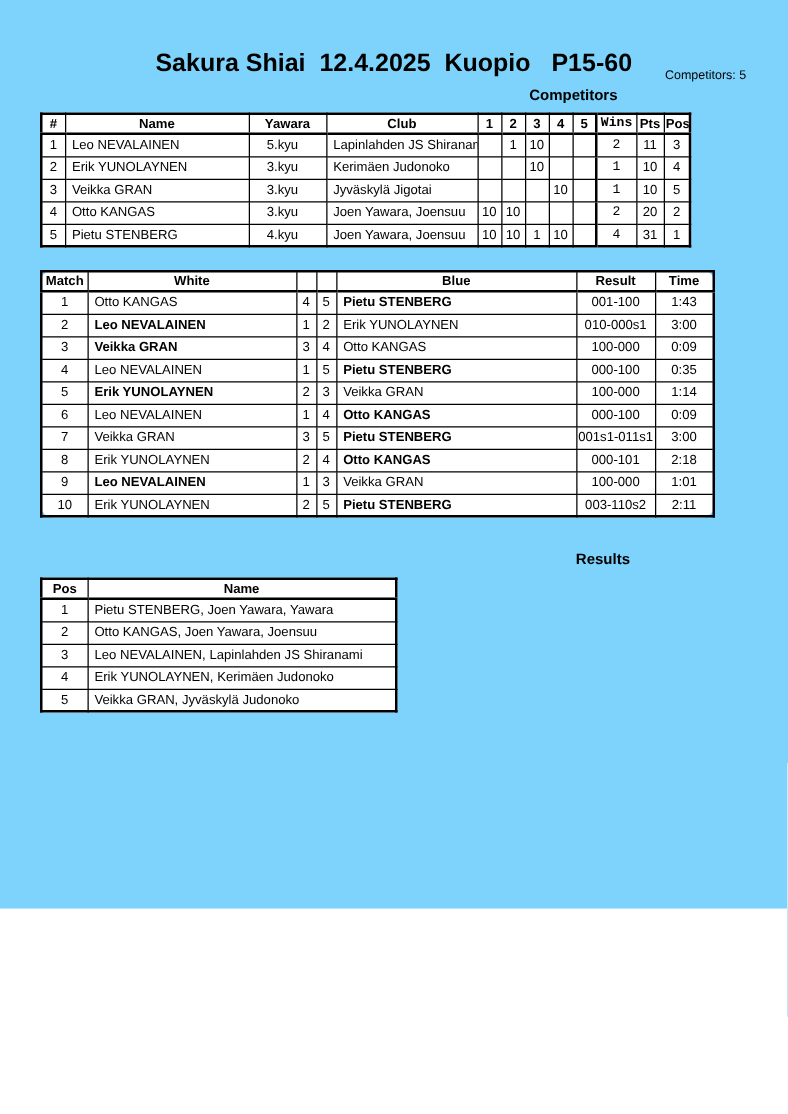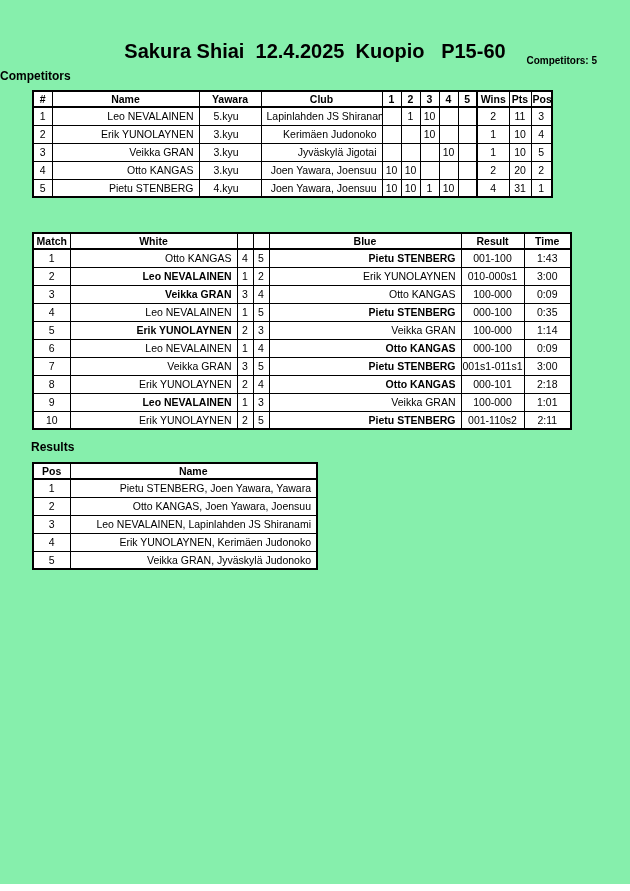--- a/index.html
+++ b/index.html
@@ -1,44 +1,44 @@
 <!DOCTYPE html>
 <html><head>
 <meta charset="utf-8">
 <style>
   * { margin:0; padding:0; box-sizing:border-box; }
   html,body { background:#fff; }
   body { font-family:"Liberation Sans", sans-serif; color:#000; }
-  .page { position:relative; width:630px; height:884px; background:#86efac; overflow:hidden; }
+  .page { position:relative; width:630px; height:727px; background:#7dd3fc; overflow:hidden; }
 
   .title { position:absolute; top:40px; left:0; width:630px; text-align:center;
            font-size:20px; font-weight:bold; white-space:pre; }
-  .comp-count { position:absolute; top:55px; right:33px; font-size:10px;font-weight:bold; }
-
-  .section-heading { position:absolute; font-size:12px; font-weight:bold; text-align:left; }
+  .comp-count { position:absolute; top:55px; right:33px; font-size:10px; }
+
+  .section-heading { position:absolute; font-size:12px; font-weight:bold; text-align:right; }
   #h-competitors { top:69px;  left:0; width:494px; }
   #h-matches     { top:210px; left:0; width:594px; }
   #h-results     { top:440px; left:0; width:504px;padding-left:31px; }
 
   table { border-collapse:collapse; table-layout:fixed; background:#fff;
           border:2px solid #000; position:absolute; }
   #t-competitors { top:90px;  left:32px; width:519px; }
-  #t-matches     { top:232px; left:32px; width:538px; }
+  #t-matches     { top:216px; left:32px; width:538px;border-radius:11px; }
   #t-results     { top:462px; left:32px; width:284px; }
 
   th, td { border:1px solid #000; font-size:10.5px; white-space:nowrap;
            overflow:hidden; vertical-align:middle; }
   th { height:16px; font-weight:bold; text-align:center; padding:0 1px;
        border-bottom:2px solid #000; }
   td { height:18px; }
 
   .c-center { text-align:center; padding:0 1px; }
-  .c-left   { text-align:right;   padding:0 5px; }
+  .c-left   { text-align:left;   padding:0 5px; }
   .c-grade  { text-align:center;  padding:0 10px 0 2px; }
-  .thick-left { border-left:2px solid #000; }
+  .thick-left { border-left:2px solid #000;font-family:Liberation Mono, monospace; }
   .bold { font-weight:bold; }
 </style>
 </head>
 <body>
 
 <div class="page">
 
   <div class="title">Sakura Shiai  12.4.2025  Kuopio   P15-60</div>
   <div class="comp-count">Competitors: 5</div>
 
@@ -252,21 +252,21 @@
           <td class="c-left">Veikka GRAN</td>
           <td class="c-center">100-000</td>
           <td class="c-center">1:01</td>
         </tr>
         <tr>
           <td class="c-center">10</td>
           <td class="c-left">Erik YUNOLAYNEN</td>
           <td class="c-center">2</td>
           <td class="c-center">5</td>
           <td class="c-left bold">Pietu STENBERG</td>
-          <td class="c-center">001-110s2</td>
+          <td class="c-center">003-110s2</td>
           <td class="c-center">2:11</td>
         </tr>
       </tbody>
   </table>
 
   <div class="section-heading" id="h-results">Results</div>
 
   <table id="t-results">
     <colgroup>
         <col style="width:37px">

